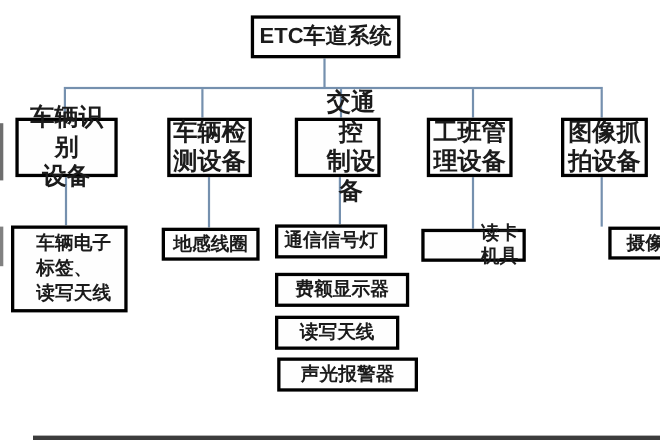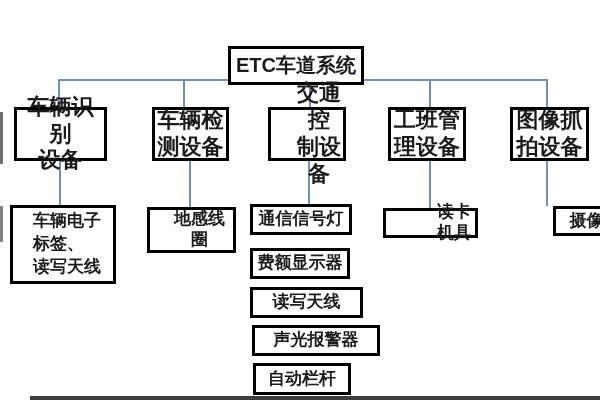--- a/index.html
+++ b/index.html
@@ -15,34 +15,34 @@
     background: var(--box-fill, #fefefe);
     color: var(--text, #1b1b1b);
     font-weight:bold; text-align:center;
     display:flex; align-items:center; justify-content:center;
     white-space:pre-line; line-height:1.22;
   }
   .conn { position:absolute; background: var(--connector, #7590ae); }
   .artifact { position:absolute; background: var(--artifact, #3d3d3d); }
 
   
-  .n-root   { left:228px; top:14px;  width:136px; height:39px; font-size:20px;margin-top:32px; }
+  .n-root   { left:228px; top:14px;  width:136px; height:39px; font-size:20px; }
   
   .n-l2     { top:107px; height:54px; font-size:22px; }
   .n-vid    { left:14px;  width:93px; }
   .n-vdet   { left:152px; width:77px; }
   .n-tctl   { left:268px; width:78px;padding-left:24px; }
   .n-shift  { left:388px; width:78px; }
   .n-imgc   { left:510px; width:79px; }
   
   .n-leaf   { font-size:17px; }
   .n-tag    { left:10px;  top:205px; width:106px; height:79px; justify-content:flex-start; text-align:left; padding-left:20px; line-height:1.35; }
-  .n-loop   { left:147px; top:207px; width:89px;  height:46px;padding-left:16px; }
+  .n-loop   { left:147px; top:207px; width:89px;  height:30px; }
   .n-sig    { left:250px; top:204px; width:102px; height:31px; }
-  .n-fee    { left:250px; top:248px; width:100px; height:31px; }
+  .n-fee    { left:250px; top:248px; width:122px; height:31px; }
   .n-chr    { left:250px; top:287px; width:113px; height:31px; }
   .n-alm    { left:252px; top:325px; width:128px; height:31px; }
   .n-bar    { left:253px; top:363px; width:98px;  height:32px; }
   .n-card   { left:383px; top:208px; width:95px;  height:30px;padding-left:47px; }
   .n-cam    { left:509px; top:206px; width:84px;  height:30px;margin-left:44px; }
 
   
   .c-stem   { left:294px; top:53px;  width:2px;   height:27px; }
   .c-hline  { left:58px;  top:79px;  width:490px; height:2px; }
   .c-d1     { left:58px;  top:81px;  width:2px; height:26px; }
@@ -93,21 +93,20 @@
 拍设备</div>
 
   <div class="node n-leaf n-tag">车辆电子
 标签、
 读写天线</div>
   <div class="node n-leaf n-loop">地感线圈</div>
   <div class="node n-leaf n-sig">通信信号灯</div>
   <div class="node n-leaf n-fee">费额显示器</div>
   <div class="node n-leaf n-chr">读写天线</div>
   <div class="node n-leaf n-alm">声光报警器</div>
-  <div class="node n-leaf n-bar">自动栏杆</div>
   <div class="node n-leaf n-card">读卡机具</div>
   <div class="node n-leaf n-cam">摄像机</div>
 
   <div class="artifact a-bottom"></div>
   <div class="artifact a-left1"></div>
   <div class="artifact a-left2"></div>
 
 </div>
 
 </body></html>

